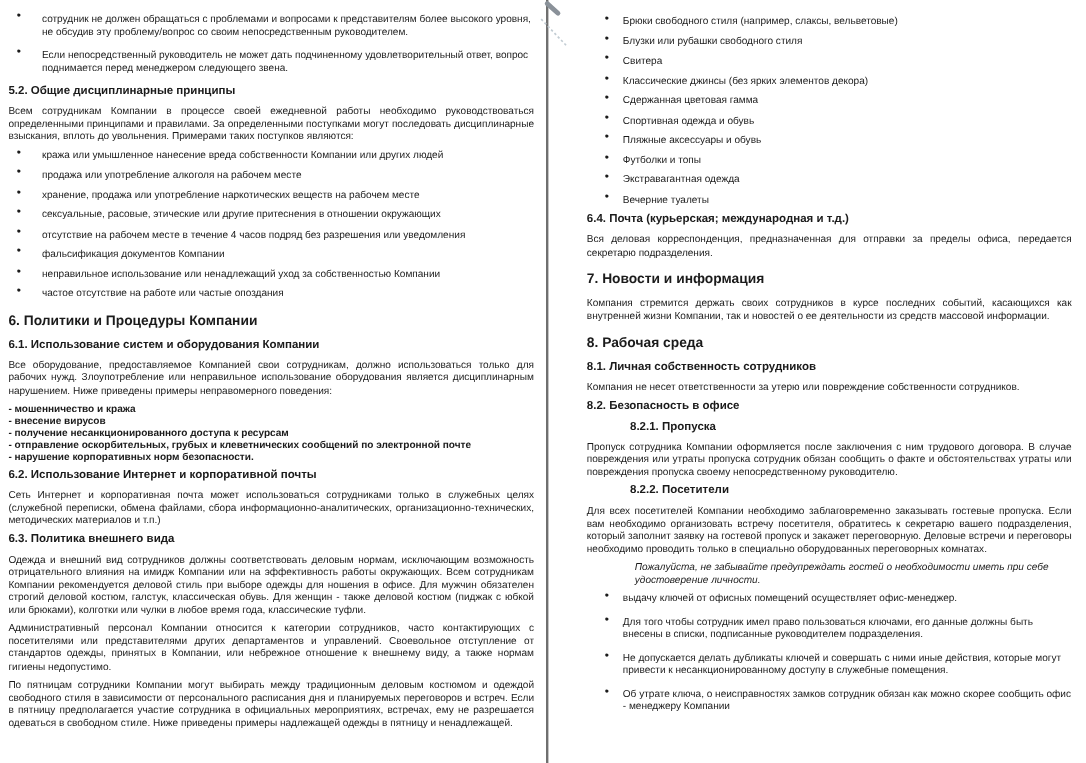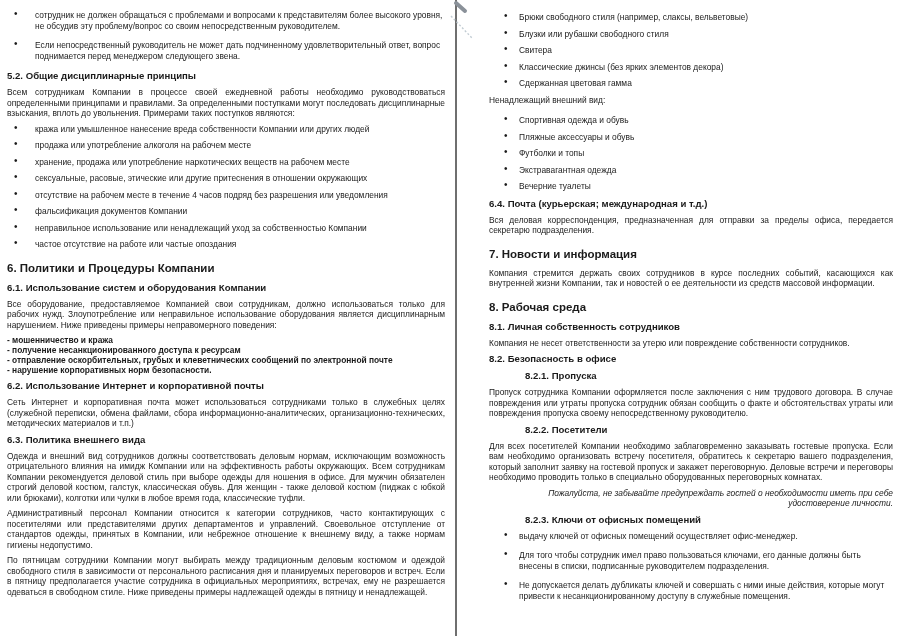--- a/index.html
+++ b/index.html
@@ -14,21 +14,21 @@
   .page {
     position: absolute;
     top: 0;
     font-size: 8.4px;
     line-height: 10.5px;
   }
   #page-1 { left: 7px;  width: 438px; padding-top: 8px; }
   #page-2 { left: 489px; width: 404px; padding-top: 10px; }
 
   .para { text-align: justify; margin: 0 0 5px 0; }
-  .para.italic { font-style: italic; text-align: right; }
+  .para.italic { font-style: italic; text-align: left; margin-left: 40px; }
   .para.label { text-align: left; margin-bottom: 10px; }
 
   .h1 { font-weight: bold; font-size: 11.5px; line-height: 14px; margin: 11px 0 7px 0; }
   .h2 { font-weight: bold; font-size: 9.6px;  line-height: 12px; margin: 4px 0 5px 0; }
   .h3 { font-weight: bold; font-size: 9.6px;  line-height: 12px; margin: 4px 0 5px 0; padding-left: 36px; }
 
   ul.bullets { list-style: none; margin: 2px 0 5px 0; padding: 0; }
   ul.bullets li { position: relative; padding-left: 28px; margin-bottom: 6px; text-align: left; }
   ul.bullets li::before { content: "\2022"; position: absolute; left: 7px; top: -1px; font-size: 10px; }
   ul.bullets.spaced li { margin-bottom: 9px; }
@@ -63,20 +63,21 @@
       <li>отсутствие на рабочем месте в течение 4 часов подряд без разрешения или уведомления</li>
       <li>фальсификация документов Компании</li>
       <li>неправильное использование или ненадлежащий уход за собственностью Компании</li>
       <li>частое отсутствие на работе или частые опоздания</li>
     </ul>
     <div class="h1">6. Политики и Процедуры Компании</div>
     <div class="h2">6.1. Использование систем и оборудования Компании</div>
     <div class="para">Все оборудование, предоставляемое Компанией свои сотрудникам, должно использоваться только для рабочих нужд. Злоупотребление или неправильное использование оборудования является дисциплинарным нарушением. Ниже приведены примеры неправомерного поведения:</div>
     <div class="dashes">
       <div class="dash-line">- мошенничество и кража</div>
+      <div class="dash-line">- внесение вирусов</div>
       <div class="dash-line">- получение несанкционированного доступа к ресурсам</div>
       <div class="dash-line">- отправление оскорбительных, грубых и клеветнических сообщений по электронной почте</div>
       <div class="dash-line">- нарушение корпоративных норм безопасности.</div>
     </div>
     <div class="h2">6.2. Использование Интернет и корпоративной почты</div>
     <div class="para">Сеть Интернет и корпоративная почта может использоваться сотрудниками только в служебных целях (служебной переписки, обмена файлами, сбора информационно-аналитических, организационно-технических, методических материалов и т.п.)</div>
     <div class="h2">6.3. Политика внешнего вида</div>
     <div class="para">Одежда и внешний вид сотрудников должны соответствовать деловым нормам, исключающим возможность отрицательного влияния на имидж Компании или на эффективность работы окружающих. Всем сотрудникам Компании рекомендуется деловой стиль при выборе одежды для ношения в офисе. Для мужчин обязателен строгий деловой костюм, галстук, классическая обувь. Для женщин - также деловой костюм (пиджак с юбкой или брюками), колготки или чулки в любое время года, классические туфли.</div>
     <div class="para">Административный персонал Компании относится к категории сотрудников, часто контактирующих с посетителями или представителями других департаментов и управлений. Своевольное отступление от стандартов одежды, принятых в Компании, или небрежное отношение к внешнему виду, а также нормам гигиены недопустимо.</div>
     <div class="para">По пятницам сотрудники Компании могут выбирать между традиционным деловым костюмом и одеждой свободного стиля в зависимости от персонального расписания дня и планируемых переговоров и встреч. Если в пятницу предполагается участие сотрудника в официальных мероприятиях, встречах, ему не разрешается одеваться в свободном стиле. Ниже приведены примеры надлежащей одежды в пятницу и ненадлежащей.</div>
@@ -90,40 +91,39 @@
 </svg>
 
 <div class="page" id="page-2">
     <ul class="bullets">
       <li>Брюки свободного стиля (например, слаксы, вельветовые)</li>
       <li>Блузки или рубашки свободного стиля</li>
       <li>Свитера</li>
       <li>Классические джинсы (без ярких элементов декора)</li>
       <li>Сдержанная цветовая гамма</li>
     </ul>
-    <div class="para label">Ненадлежащий внешний вид:</div>
     <ul class="bullets">
       <li>Спортивная одежда и обувь</li>
       <li>Пляжные аксессуары и обувь</li>
       <li>Футболки и топы</li>
       <li>Экстравагантная одежда</li>
       <li>Вечерние туалеты</li>
     </ul>
     <div class="h2">6.4. Почта (курьерская; международная и т.д.)</div>
     <div class="para">Вся деловая корреспонденция, предназначенная для отправки за пределы офиса, передается секретарю подразделения.</div>
     <div class="h1">7. Новости и информация</div>
     <div class="para">Компания стремится держать своих сотрудников в курсе последних событий, касающихся как внутренней жизни Компании, так и новостей о ее деятельности из средств массовой информации.</div>
     <div class="h1">8. Рабочая среда</div>
     <div class="h2">8.1. Личная собственность сотрудников</div>
     <div class="para">Компания не несет ответственности за утерю или повреждение собственности сотрудников.</div>
     <div class="h2">8.2. Безопасность в офисе</div>
     <div class="h3">8.2.1. Пропуска</div>
     <div class="para">Пропуск сотрудника Компании оформляется после заключения с ним трудового договора. В случае повреждения или утраты пропуска сотрудник обязан сообщить о факте и обстоятельствах утраты или повреждения пропуска своему непосредственному руководителю.</div>
     <div class="h3">8.2.2. Посетители</div>
     <div class="para">Для всех посетителей Компании необходимо заблаговременно заказывать гостевые пропуска. Если вам необходимо организовать встречу посетителя, обратитесь к секретарю вашего подразделения, который заполнит заявку на гостевой пропуск и закажет переговорную. Деловые встречи и переговоры необходимо проводить только в специально оборудованных переговорных комнатах.</div>
     <div class="para italic">Пожалуйста, не забывайте предупреждать гостей о необходимости иметь при себе удостоверение личности.</div>
-    <div class="h3">8.2.3. Ключи от офисных помещений</div>
     <ul class="bullets spaced">
       <li>выдачу ключей от офисных помещений осуществляет офис-менеджер.</li>
       <li>Для того чтобы сотрудник имел право пользоваться ключами, его данные должны быть внесены в списки, подписанные руководителем подразделения.</li>
       <li>Не допускается делать дубликаты ключей и совершать с ними иные действия, которые могут привести к несанкционированному доступу в служебные помещения.</li>
+      <li>Об утрате ключа, о неисправностях замков сотрудник обязан как можно скорее сообщить офис - менеджеру Компании</li>
     </ul>
   </div>
 
 </body></html>

